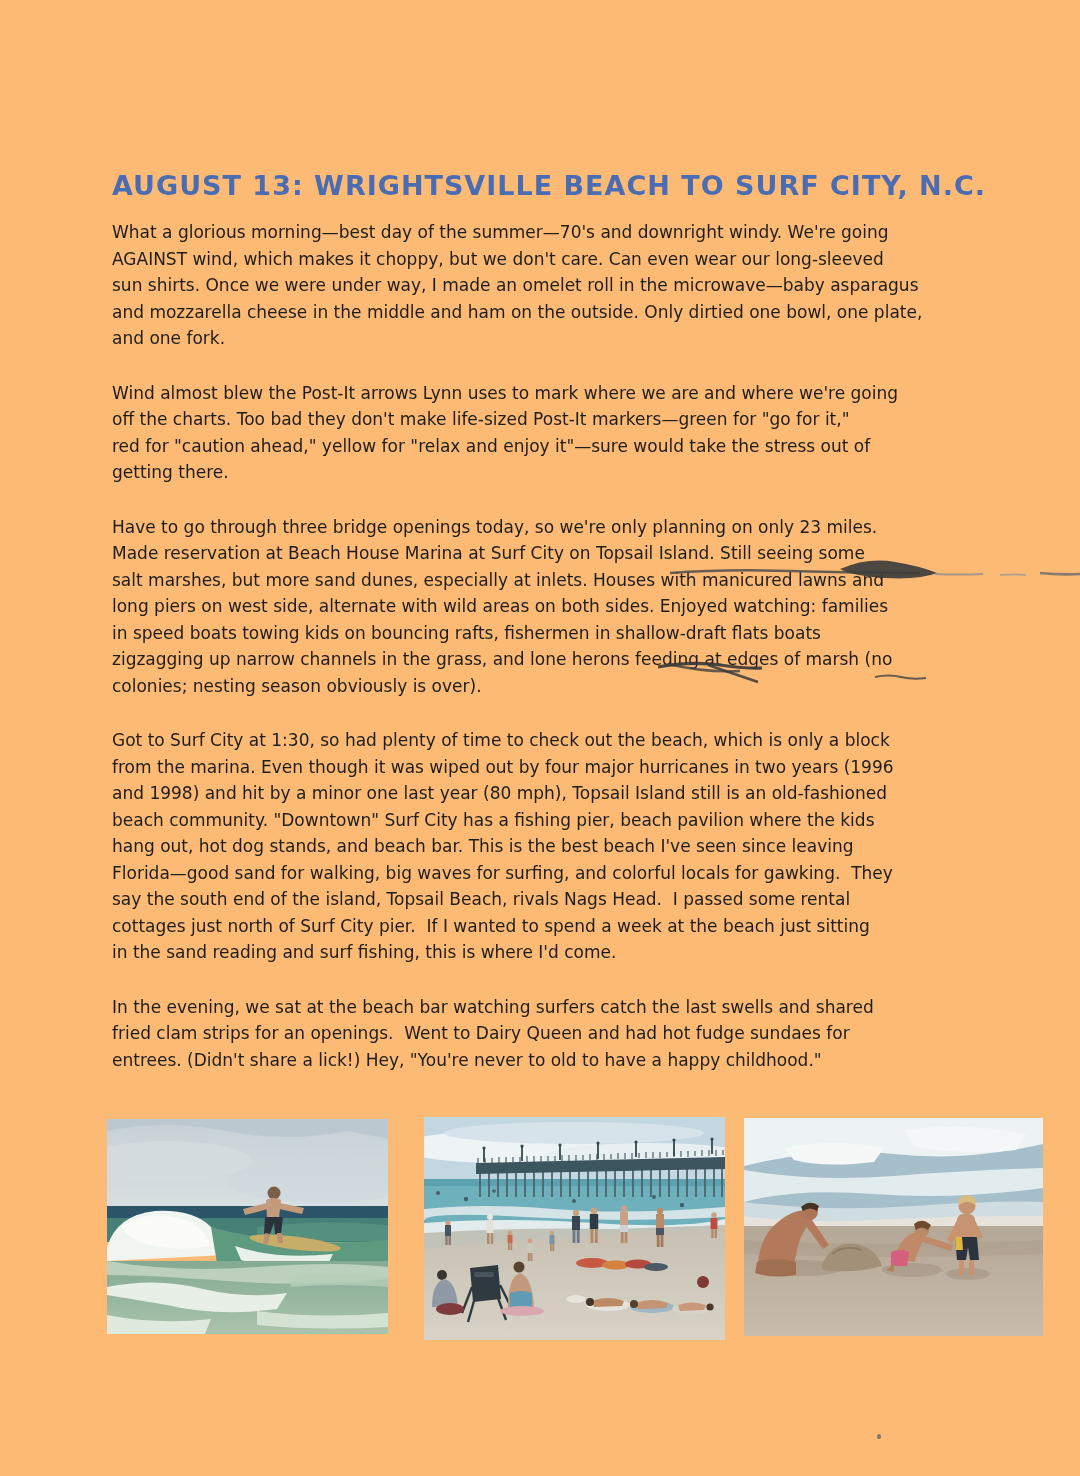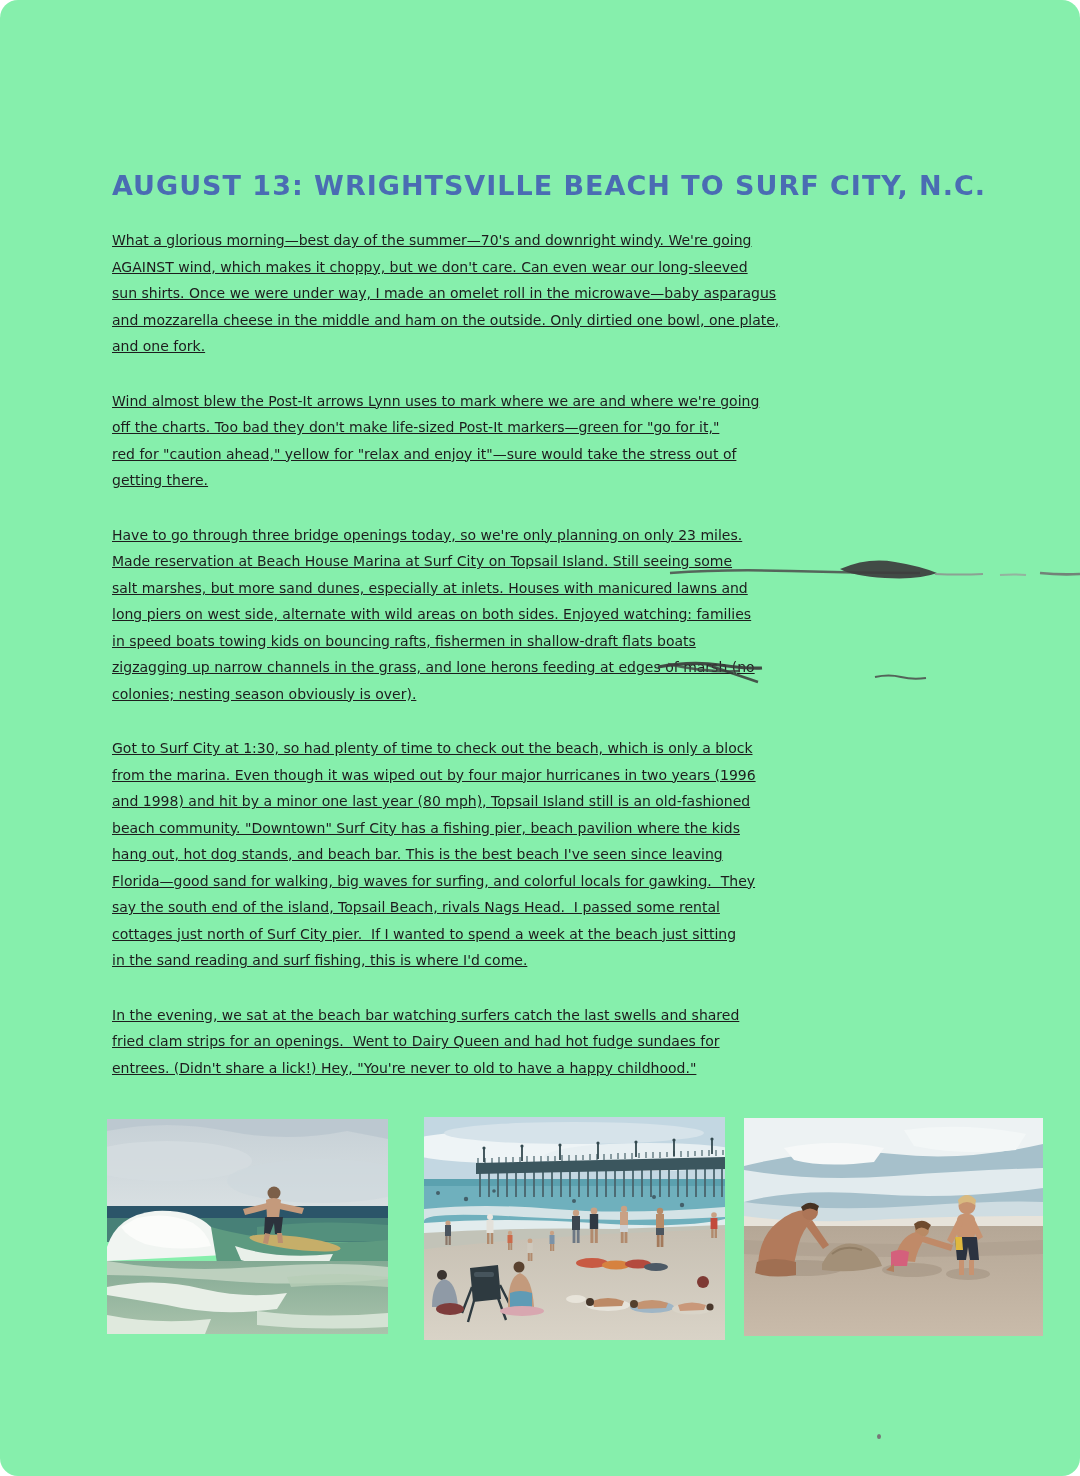--- a/index.html
+++ b/index.html
@@ -1,28 +1,28 @@
 <!DOCTYPE html>
 <html><head>
 <meta charset="utf-8">
 <style>
   html,body { margin:0; padding:0; background:#ffffff; }
   .page {
-    position:relative; width:1080px; height:1476px; background:#86efac;
-    font-family:"DejaVu Sans", sans-serif; color:#1d1d1d; overflow:hidden;border-radius:18px;
+    position:relative; width:1080px; height:1476px; background:#fdba74;
+    font-family:"DejaVu Sans", sans-serif; color:#1d1d1d; overflow:hidden;
   }
   .title {
     position:absolute; top:152px; left:112px; width:856px;
     text-align:center; font-size:27px; font-weight:bold; letter-spacing:1px;
     color:#4a6cb3; white-space:nowrap;
   }
   .article { position:absolute; top:219px; left:112px; width:880px; }
   .para {
-    margin:8px 0 28px 0; font-size:14px; line-height:26.5px;
-    white-space:pre; letter-spacing:0; color:#1d1d1d;text-decoration:underline;
+    margin:0 0 28px 0; font-size:17px; line-height:26.5px;
+    white-space:pre; letter-spacing:0; color:#1d1d1d;
   }
   .photo { position:absolute; display:block; }
   .photo svg { display:block; }
   #photo-surfer { left:107px; top:1119px; }
   #photo-pier   { left:424px; top:1117px; }
   #photo-kids   { left:744px; top:1118px; }
   .artifact { position:absolute; pointer-events:none; }
   #smudge-streak { left:655px; top:546px; }
   #smudge-scratch { left:650px; top:652px; }
   #smudge-marsh { left:872px; top:672px; }

